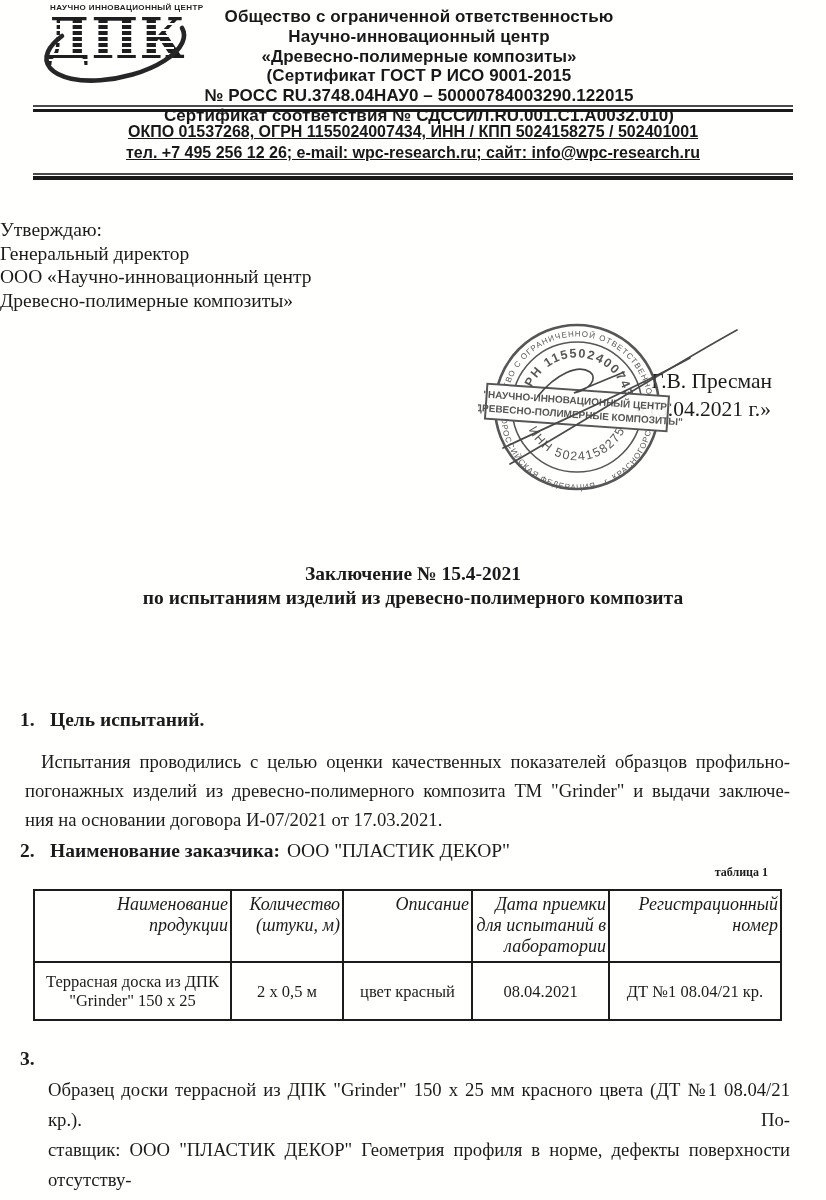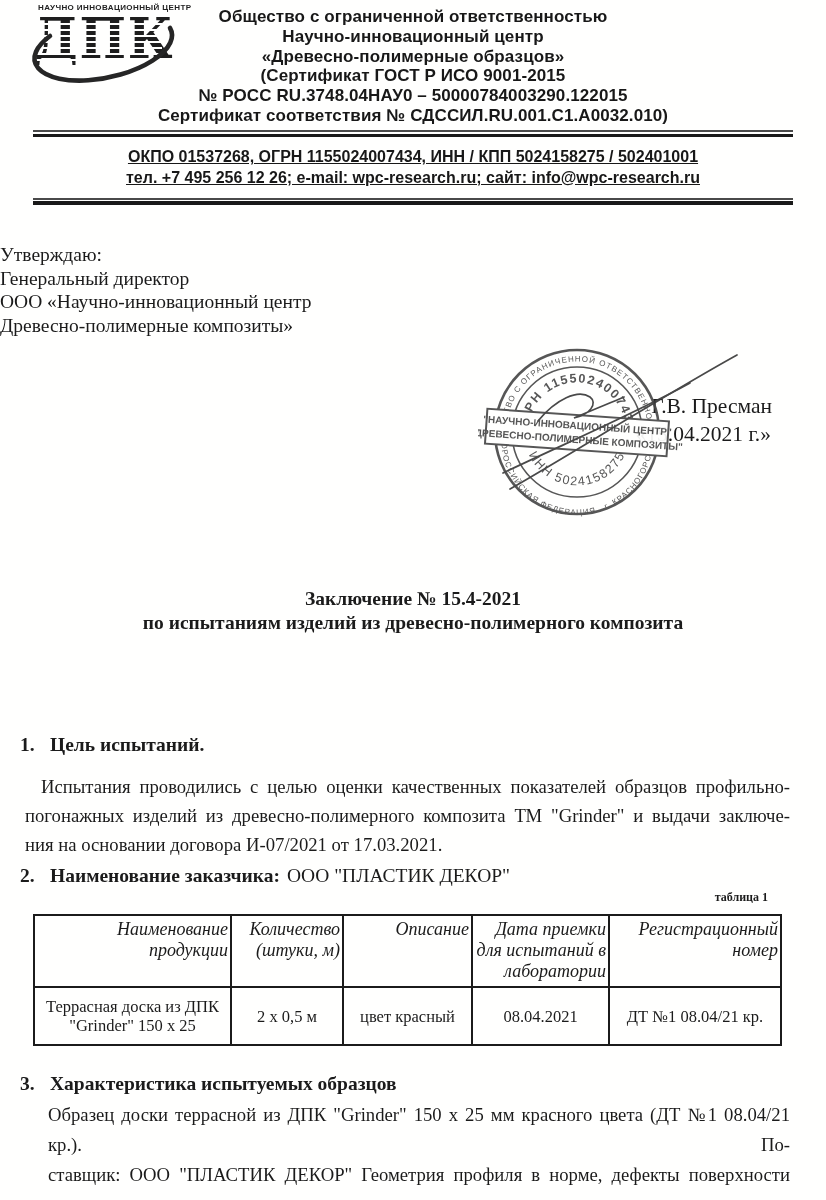--- a/index.html
+++ b/index.html
@@ -3,21 +3,21 @@
 <meta charset="utf-8">
 <style>
   html,body { margin:0; padding:0; background:#ffffff; }
   .page {
     position:relative; width:826px; height:1200px; margin:0 auto;
     background:#fffffe; color:#1b1b1b; overflow:hidden;
     font-family:"Liberation Serif", serif;
   }
 
   
-  .letterhead { position:relative; height:130px; }
+  .letterhead { position:relative; height:105px;margin-left:12px; }
   .logo { position:absolute; left:22px; top:3px; width:168px; height:92px; }
   .logo-top {
     margin-left:16px; white-space:nowrap;
     font-family:"Liberation Sans", sans-serif; font-weight:bold;
     font-size:8px; letter-spacing:.4px; color:#222;
   }
   .logo-letters-wrap { position:relative; width:150px; }
   .logo-letters {
     position:relative; width:fit-content; margin-left:12px;
     font-family:"DejaVu Serif", serif; font-weight:bold;
@@ -95,21 +95,21 @@
         <div class="logo-letters">ДПК</div>
         <div class="logo-stripes"></div>
         <svg class="logo-swoosh" width="164" height="92" viewBox="0 0 164 92">
           <path d="M 146,10 A 70 31 -12 1 1 26,18" fill="none" stroke="#262626" stroke-width="4.6" stroke-linecap="round"></path>
         </svg>
       </div>
     </div>
     <div class="head-lines">
       <div>Общество с ограниченной ответственностью</div>
       <div>Научно-инновационный центр</div>
-      <div>«Древесно-полимерные образцов»</div>
+      <div>«Древесно-полимерные композиты»</div>
       <div>(Сертификат ГОСТ Р ИСО 9001-2015</div>
       <div>№ РОСС RU.3748.04НАУ0 – 50000784003290.122015</div>
       <div>Сертификат соответствия № СДССИЛ.RU.001.С1.А0032.010)</div>
     </div>
   </div>
 
   <div class="rule"></div>
 
   <div class="contact">
     <div>ОКПО 01537268, ОГРН 1155024007434, ИНН / КПП 5024158275 / 502401001</div>
@@ -219,21 +219,20 @@
         <td>2 х 0,5 м</td>
         <td>цвет красный</td>
         <td>08.04.2021</td>
         <td>ДТ №1 08.04/21 кр.</td>
       </tr>
     </tbody>
       </table>
 
     <div class="sec-head sec3">
       <span class="sec-num">3.</span>
-      <span>Характеристика испытуемых образцов</span>
     </div>
     <div class="para p3">
       <div class="jline">Образец доски террасной из ДПК "Grinder" 150 х 25 мм красного цвета (ДТ №1 08.04/21 кр.). По-</div>
       <div class="jline">ставщик: ООО "ПЛАСТИК ДЕКОР" Геометрия профиля в норме, дефекты поверхности отсутству-</div>
 
     </div>
 
   </div>
 </div>
 

